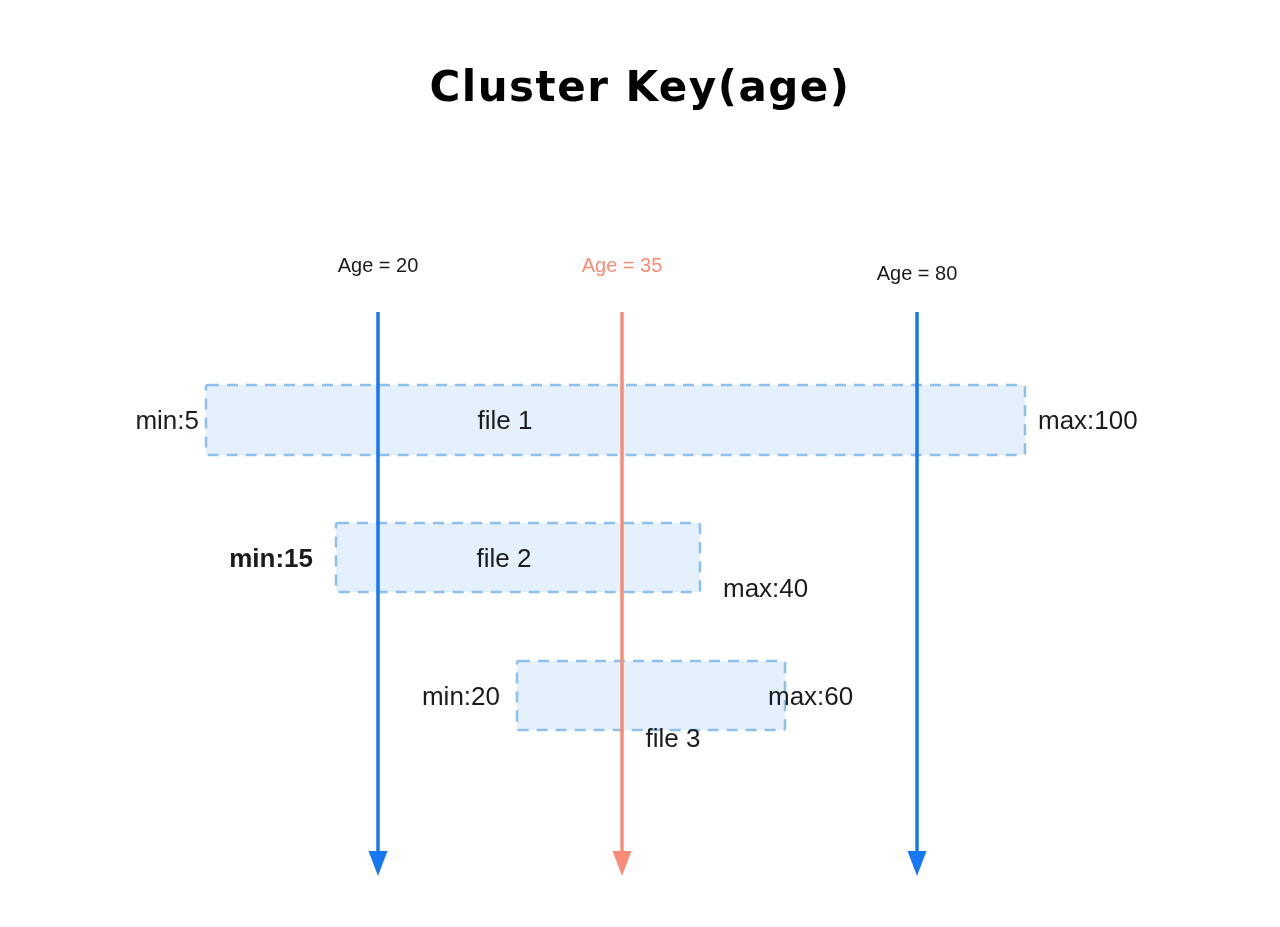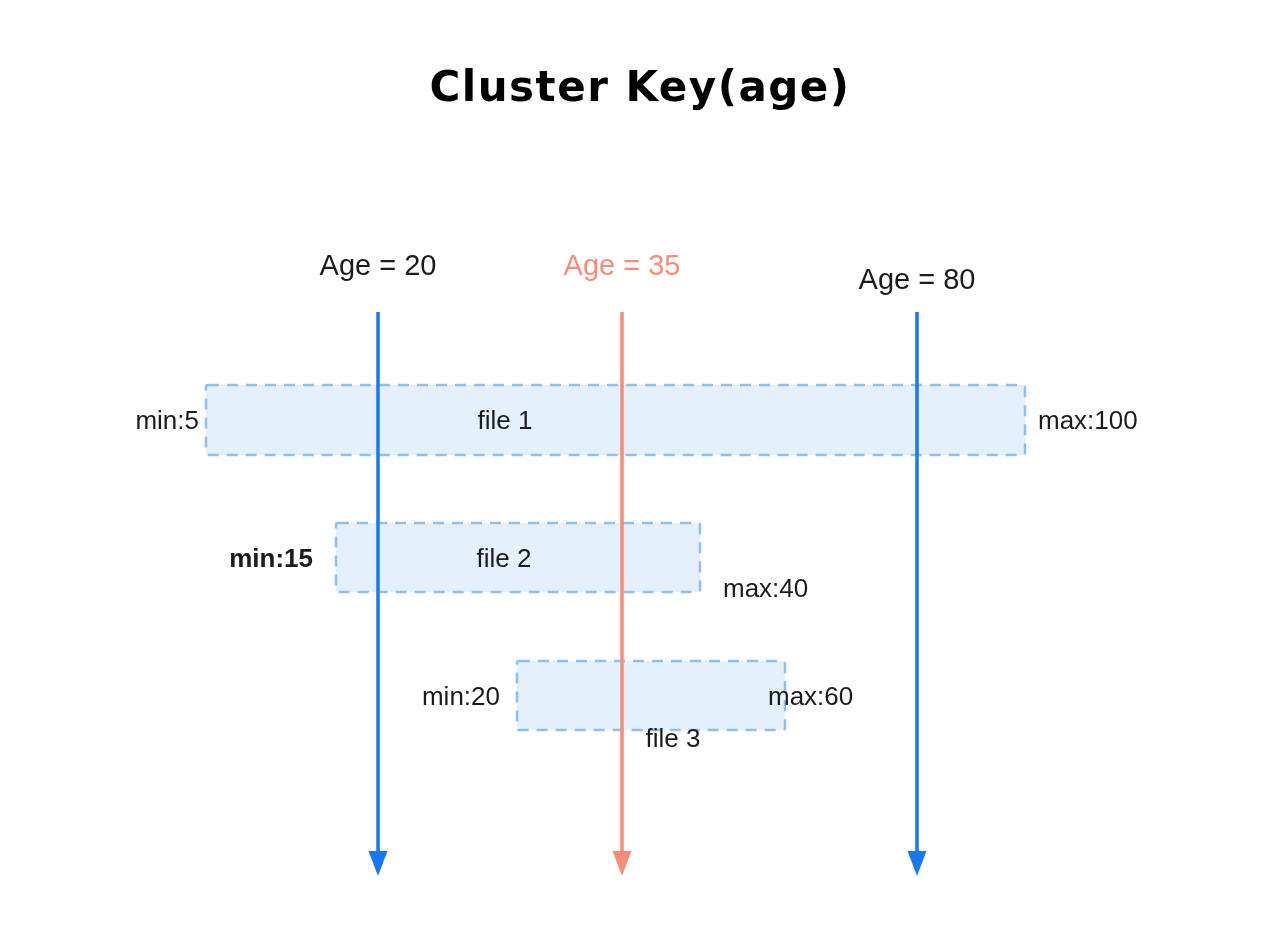--- a/index.html
+++ b/index.html
@@ -31,21 +31,21 @@
   }
   .label {
     position: absolute;
     font-size: 26px;
     line-height: 30px;
     white-space: nowrap;
     color: var(--color-text, #1a1b1e);
   }
   .centered { transform: translateX(-50%); }
   .right-aligned { transform: translateX(-100%); }
-  .age-label { font-size: 29px; }
+  .age-label { font-size: 20px; }
   .salmon-text { color: var(--color-salmon, #f98c77); }
   .diagram-svg {
     position: absolute;
     left: 0;
     top: 0;
   }
   .file-box {
     fill: var(--color-box-fill, #e4f1fc);
     stroke: var(--color-box-border, #8fbfeb);
     stroke-width: 2.5;
@@ -59,21 +59,21 @@
 </style>
 </head>
 <body>
 
 <div class="canvas">
 
   <h1 class="diagram-title">Cluster Key(age)</h1>
 
   <div class="label age-label centered" style="left:378px; top:250px;">Age = 20</div>
   <div class="label age-label centered salmon-text" style="left:622px; top:250px;">Age = 35</div>
-  <div class="label age-label centered" style="left:917px; top:264px;">Age = 80</div>
+  <div class="label age-label centered" style="left:917px; top:258px;">Age = 80</div>
 
   <svg class="diagram-svg" width="1280" height="927" viewBox="0 0 1280 927">
 
     <g>
       <rect class="file-box" x="206" y="385" width="819" height="70" rx="2"></rect>
     </g>
     <g>
       <rect class="file-box" x="336" y="523" width="364" height="69" rx="2"></rect>
     </g>
     <g>

